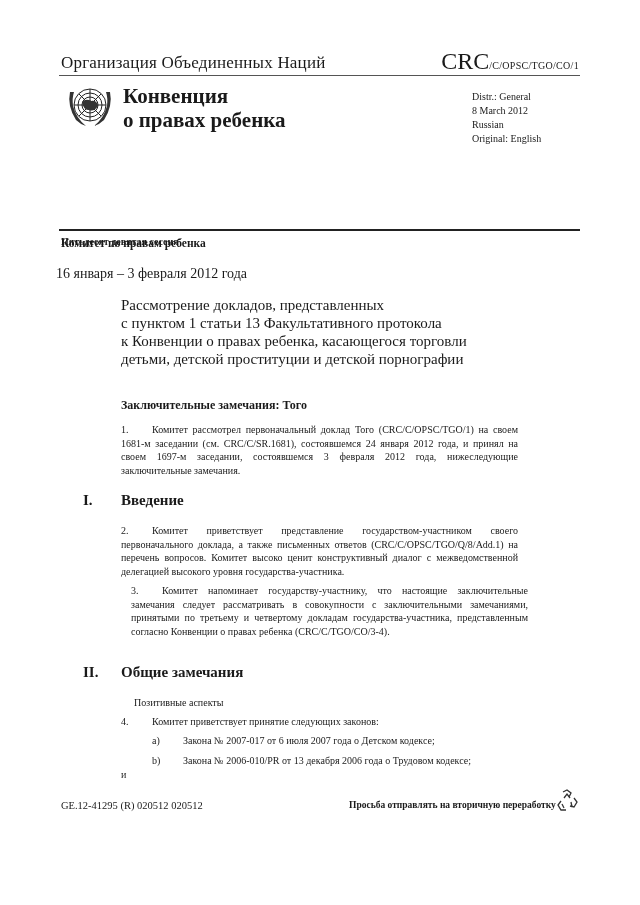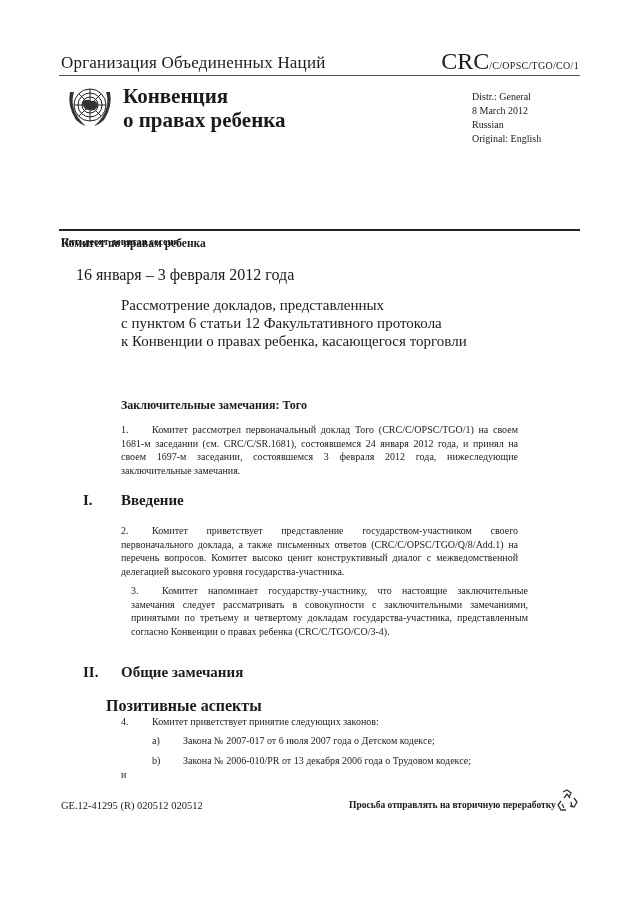--- a/index.html
+++ b/index.html
@@ -9,29 +9,29 @@
   .org { left:61px; top:53px; font-size:17px; letter-spacing:0.2px; }
   .sym { right:61px; top:48px; font-size:24px; white-space:nowrap; }
   .sym .suffix { font-size:10px; letter-spacing:0.3px; }
   .rule1 { left:59px; top:75px; width:521px; height:1px; background:#555; }
   .logo { left:64px; top:80px; width:52px; height:52px; }
   .conv { left:123px; top:84px; font-family:"Liberation Serif", serif; font-weight:bold; font-size:21px; line-height:24px; }
   .distr { left:428px; top:90px; font-size:10px; line-height:14px;margin-left:44px; }
   .rule2 { left:59px; top:229px; width:521px; height:2px; background:#222; }
   .committee { left:61px; top:237px; font-size:11.5px; font-weight:bold; }
   .session { left:61px; top:236px; font-size:10px; font-weight:bold; }
-  .dates { left:76px; top:266px; font-size:16px; }
+  .dates { left:56px; top:266px; font-size:14px; }
   .title { left:121px; top:296px; font-size:15px; font-weight:normal; line-height:18px; width:440px; }
   .subtitle { left:121px; top:398px; font-size:12px; font-weight:bold; }
   .para { left:121px; width:397px; font-size:10px; line-height:13.5px; text-align:justify; }
   .para .num { display:inline-block; width:31px; }
   .h1 { font-size:15px; font-weight:bold; }
   .h1 .roman { position:absolute; left:0; }
   .h1 .txt { position:absolute; left:38px; white-space:nowrap; }
-  .sub2 { left:106px; top:697px; font-size:16px; font-weight:bold; }
+  .sub2 { left:134px; top:697px; font-size:10px; font-weight:normal; }
   .item { font-size:10px; white-space:nowrap; }
   .footer-code { left:61px; top:800px; font-size:10.5px; }
   .recycle-txt { left:349px; top:800px; font-size:9.5px; font-weight:bold; }
   .recycle-icon { left:554px; top:788px; width:26px; height:26px; }
 </style>
 </head>
 <body>
 
 <div class="abs org">Организация Объединенных Наций</div>
 <div class="abs sym"><span>CRC</span><span class="suffix">/C/OPSC/TGO/CO/1</span></div>
@@ -70,22 +70,23 @@
 </div>
 
 <div class="abs rule2"></div>
 
 <div class="abs committee">Комитет по правам ребенка</div>
 <div class="abs session">Пятьдесят девятая сессия</div>
 <div class="abs dates">16 января – 3 февраля 2012 года</div>
 
 <div class="abs title">
   <div>Рассмотрение докладов, представленных</div>
-  <div>с пунктом 6 статьи 12 Факультативного протокола</div>
+  <div>с пунктом 1 статьи 13 Факультативного протокола</div>
   <div>к Конвенции о правах ребенка, касающегося торговли</div>
+  <div>детьми, детской проституции и детской порнографии</div>
 </div>
 <div class="abs subtitle">Заключительные замечания: Того</div>
 
 <div class="abs para" style="top:423px;"><span class="num">1.</span><span>Комитет рассмотрел первоначальный доклад Того (CRC/C/OPSC/TGO/1) на своем 1681-м заседании (см. CRC/C/SR.1681), состоявшемся 24 января 2012 года, и принял на своем 1697-м заседании, состоявшемся 3 февраля 2012 года, нижеследующие заключительные замечания.</span></div>
 
 <div class="abs h1" style="left:83px; top:492px;">
     <span class="roman">I.</span>
     <span class="txt">Введение</span>
   </div>
 

